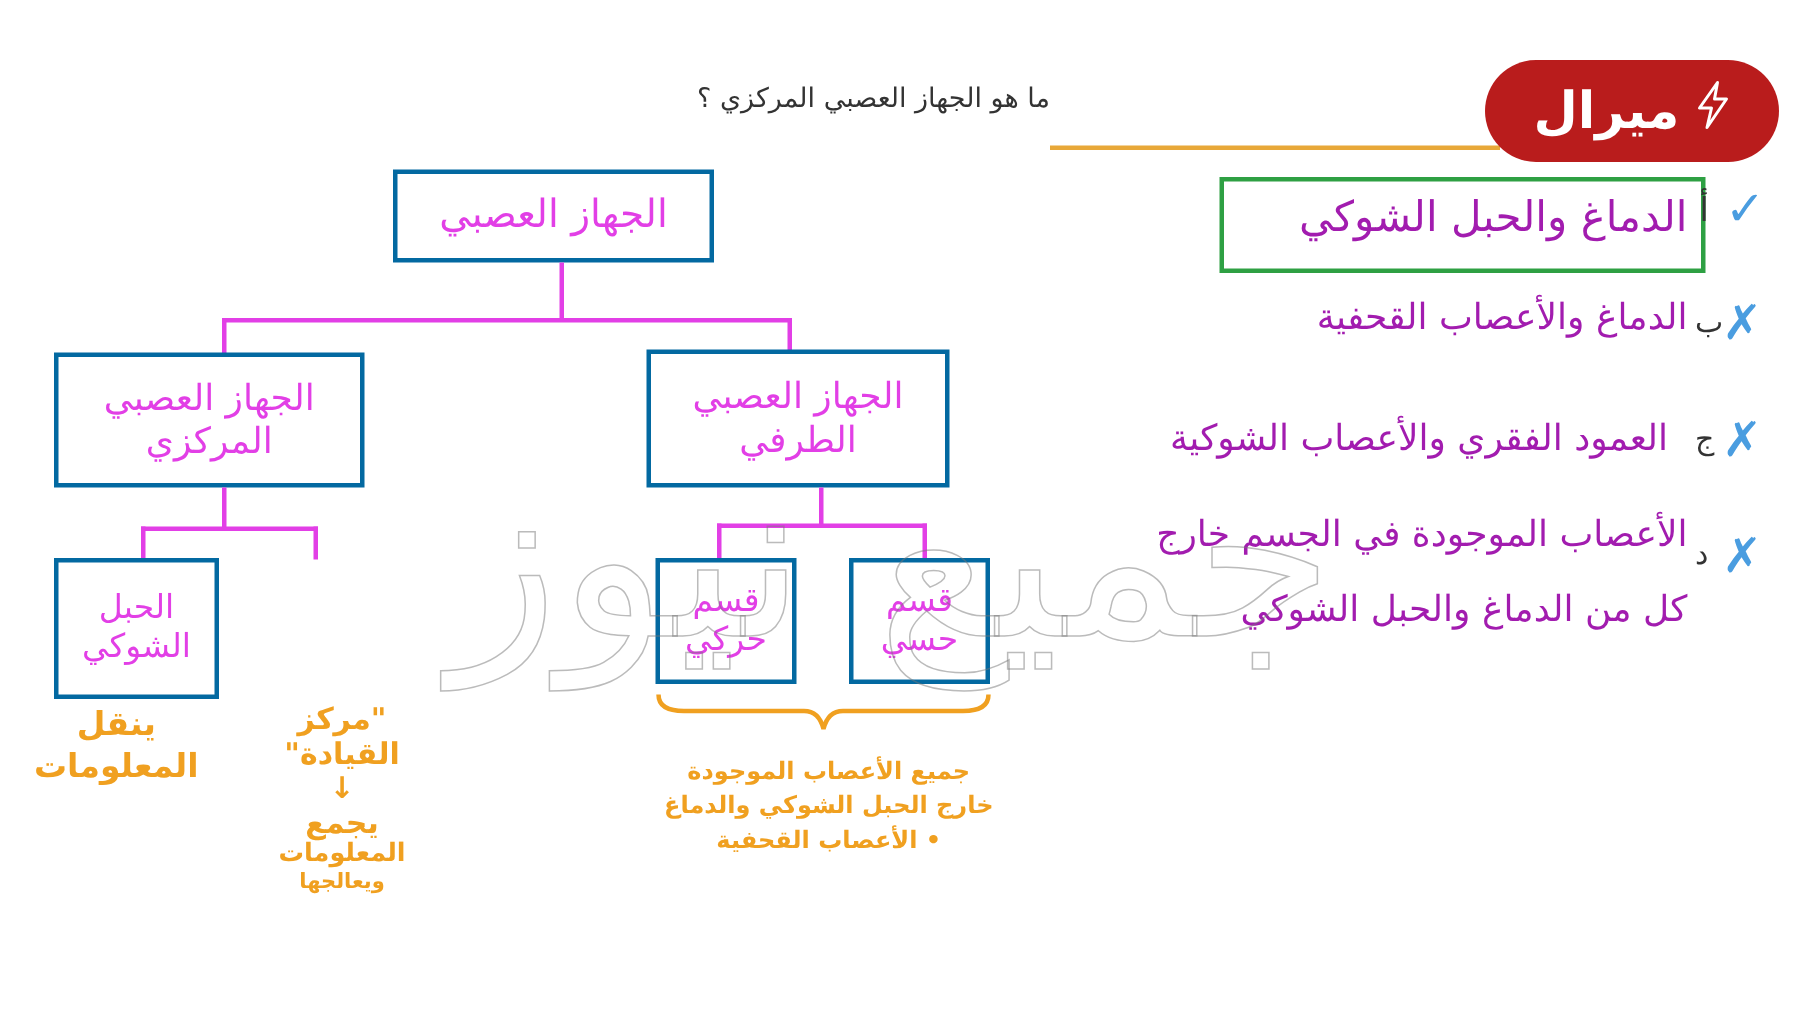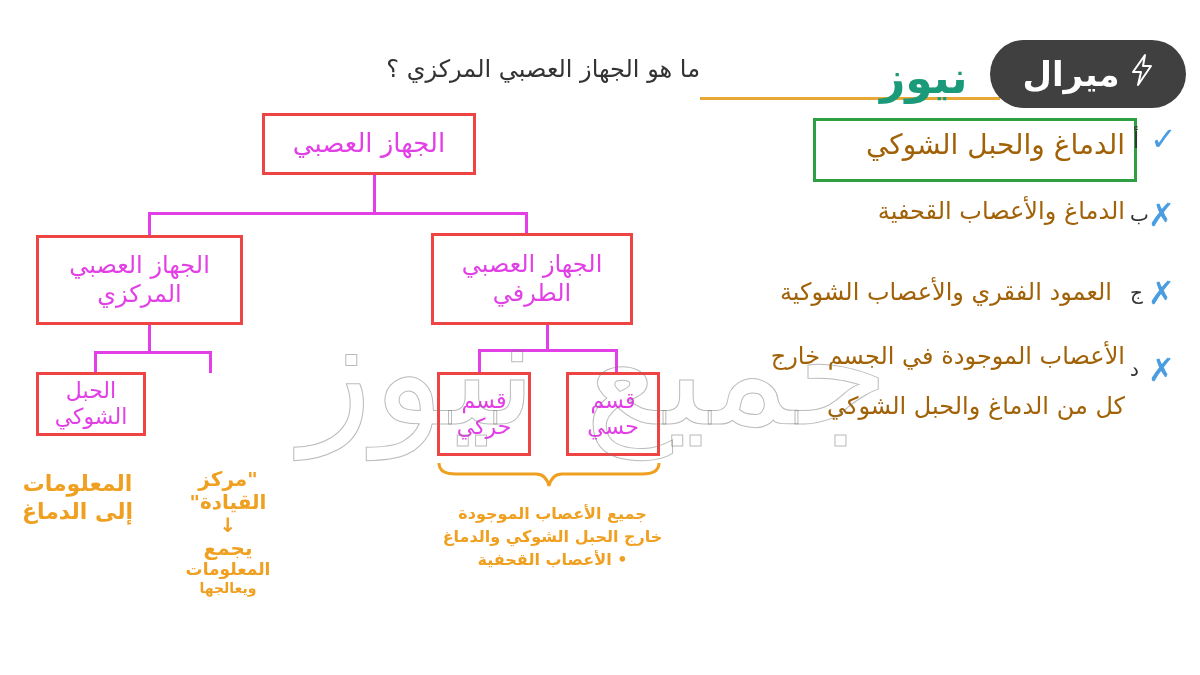--- a/index.html
+++ b/index.html
@@ -8,21 +8,21 @@
       background: #ffffff;
       overflow: hidden;
       font-family: "DejaVu Sans", sans-serif;
     }
     .canvas { position: relative; width: 1200px; height: 675px; }
     .abs { position: absolute; }
 
     
     .box {
       position: absolute;
-      border: 3px solid #ef4444;
+      border: 3px solid #0369a1;
       box-sizing: border-box;
       display: flex; align-items: center; justify-content: center;
       text-align: center;
       color: #e23fe6;
       direction: rtl;
       line-height: 1.2;
     }
     .line { position: absolute; background: #e23fe6; }
 
     .orange {
@@ -30,38 +30,38 @@
       color: #f0a020;
       direction: rtl;
       text-align: center;
       font-weight: bold;
       line-height: 1.25;
     }
 
     
     .q-title {
       position: absolute; direction: rtl; color: #333;
-      font-size: 24px; white-space: nowrap;
+      font-size: 18px; white-space: nowrap;
     }
     .q-underline { position: absolute; height: 3px; background: #e8a838; }
     .opt {
-      position: absolute; direction: rtl; color: #a16207;
+      position: absolute; direction: rtl; color: #a21caf;
       font-size: 24px; white-space: nowrap; text-align: right;
     }
     .mark { position: absolute; font-size: 32px; font-weight: bold; }
     .mark.check { color: #4a9de0; }
     .mark.cross { color: #4a9de0; }
     .answer-box {
       position: absolute; border: 3px solid #2ea043; box-sizing: border-box;
     }
 
     
     .logo {
       position: absolute; left: 990px; top: 40px; width: 196px; height: 68px;
-      border-radius: 34px; background: #404040;
+      border-radius: 34px; background: #b91c1c;
       display: flex; align-items: center; justify-content: center; gap: 10px;
       color: #ffffff; font-weight: bold; font-size: 34px; direction: rtl;
     }
     .logo-green-word {
       position: absolute; left: 880px; top: 52px;
       color: #1a9a78; font-weight: bold; font-size: 44px; direction: rtl;
     }
 
     
     .watermark {
@@ -92,21 +92,20 @@
 
   <div class="opt" style="right:88px; top:278px;">العمود الفقري والأعصاب الشوكية</div>
   <div class="abs" style="left:1130px; top:280px; font-size:20px; color:#333;">ج</div>
   <div class="mark cross" style="left:1148px; top:274px;">✗</div>
 
   <div class="opt" style="right:75px; top:342px;">الأعصاب الموجودة في الجسم خارج</div>
   <div class="opt" style="right:75px; top:392px;">كل من الدماغ والحبل الشوكي</div>
   <div class="abs" style="left:1130px; top:357px; font-size:20px; color:#333;">د</div>
   <div class="mark cross" style="left:1148px; top:351px;">✗</div>
 
-  <div class="logo-green-word">نيوز</div>
   <div class="logo">
     <span>
       <svg width="24" height="34" viewBox="0 0 24 34">
         <path d="M15 2 L3 19 L11 19 L8 32 L21 13 L13 13 Z" fill="none" stroke="#fff" stroke-width="2" stroke-linejoin="round"></path>
       </svg>
     </span>
     <span>ميرال</span>
   </div>
 
   <div class="box" style="left:262px; top:113px; width:214px; height:62px; font-size:26px;">
@@ -125,21 +124,21 @@
   <div class="box" style="left:431px; top:233px; width:202px; height:92px; font-size:24px; flex-direction:column;">
     <span>الجهاز العصبي</span>
     <span>الطرفي</span>
   </div>
 
   <div class="line" style="left:148px; top:325px; width:3px; height:28px;"></div>
   <div class="line" style="left:94px; top:351px; width:118px; height:3px;"></div>
   <div class="line" style="left:94px; top:351px; width:3px; height:22px;"></div>
   <div class="line" style="left:209px; top:351px; width:3px; height:22px;"></div>
 
-  <div class="box" style="left:36px; top:372px; width:110px; height:64px; font-size:22px; flex-direction:column;">
+  <div class="box" style="left:36px; top:372px; width:110px; height:94px; font-size:22px; flex-direction:column;">
     <span>الحبل</span>
     <span>الشوكي</span>
   </div>
 
   <div class="line" style="left:546px; top:325px; width:3px; height:26px;"></div>
   <div class="line" style="left:478px; top:349px; width:140px; height:3px;"></div>
   <div class="line" style="left:478px; top:349px; width:3px; height:24px;"></div>
   <div class="line" style="left:615px; top:349px; width:3px; height:24px;"></div>
 
   <div class="box" style="left:437px; top:372px; width:94px; height:84px; font-size:22px; flex-direction:column;">
@@ -149,22 +148,22 @@
   <div class="box" style="left:566px; top:372px; width:94px; height:84px; font-size:22px; flex-direction:column;">
     <span>قسم</span>
     <span>حسي</span>
   </div>
 
   <svg class="abs" style="left:436px; top:460px;" width="226" height="30" viewBox="0 0 226 30">
     <path d="M3 3 Q3 14 20 14 L100 14 Q110 14 113 26 Q116 14 126 14 L206 14 Q223 14 223 3" fill="none" stroke="#f0a020" stroke-width="3"></path>
   </svg>
 
   <div class="orange" style="left:10px; top:470px; width:135px; font-size:22px;">
+    <div>ينقل</div>
     <div>المعلومات</div>
-    <div>إلى الدماغ</div>
   </div>
 
   <div class="orange" style="left:168px; top:468px; width:120px; font-size:20px; line-height:1.15;">
     <div>"مركز</div>
     <div>القيادة"</div>
     <div>↓</div>
     <div>يجمع</div>
     <div style="font-size:17px;">المعلومات</div>
     <div style="font-size:14px;">ويعالجها</div>
   </div>

